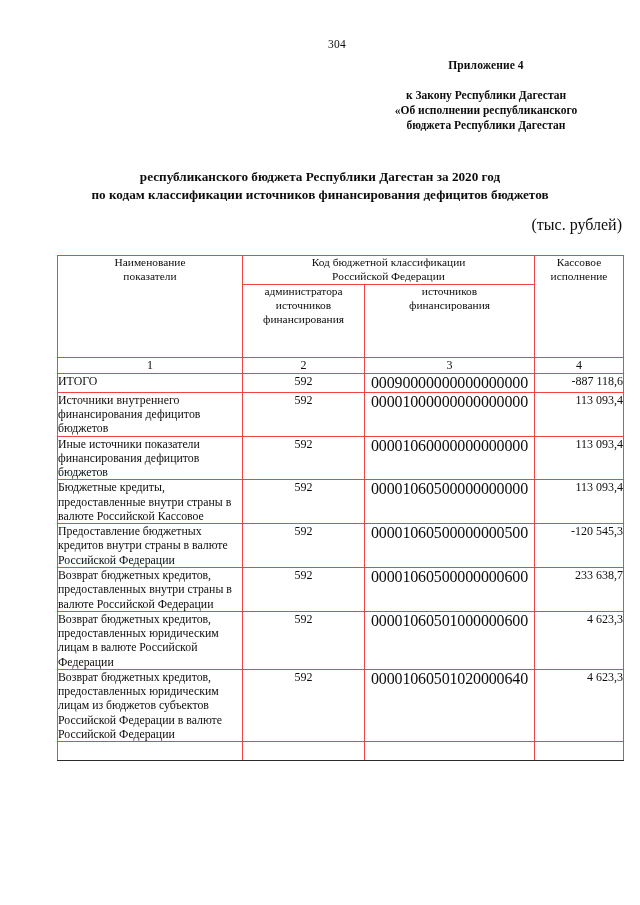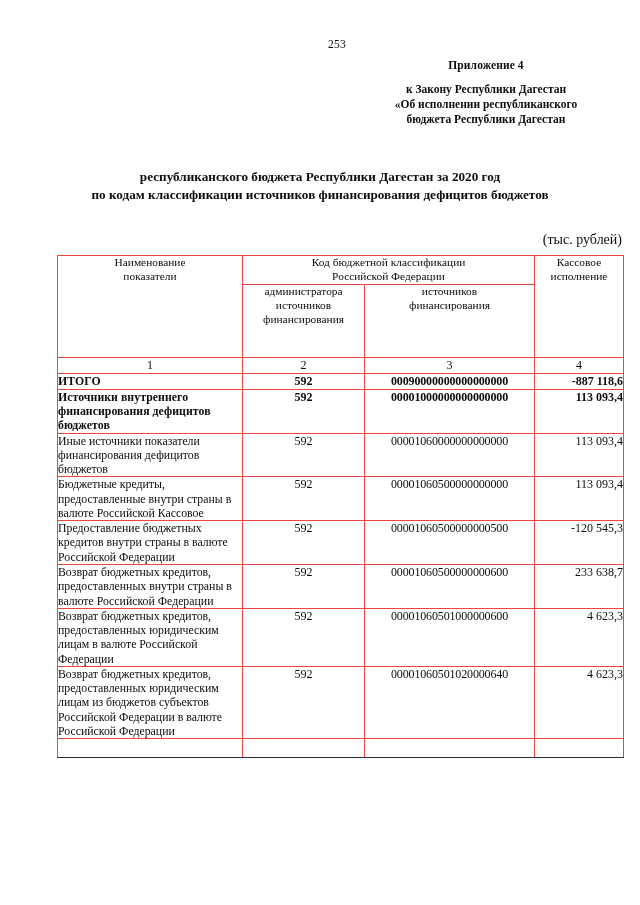--- a/index.html
+++ b/index.html
@@ -37,21 +37,21 @@
     position: absolute;
     left: 352px;
     top: 58px;
     width: 268px;
     text-align: center;
     font-weight: bold;
     font-size: 11.5px;
     line-height: 1.30;
   }
   .appendix-title {
-    margin-bottom: 9px;
+    margin-bottom: 15px;
     letter-spacing: .1px;
   }
   .appendix-line { white-space: nowrap; }
 
   
   .doc-title {
     position: absolute;
     left: 18px;
     top: 168px;
     width: 604px;
@@ -59,22 +59,22 @@
     font-weight: bold;
     font-size: 13.2px;
     line-height: 1.35;
   }
   .doc-title .t-line { white-space: nowrap; }
 
   
   .units {
     position: absolute;
     right: 18px;
-    top: 232px;
-    font-size: 14px;
+    top: 216px;
+    font-size: 16px;
   }
 
   
   .tbl-wrap {
     position: absolute;
     left: 57px;
     top: 255px;
     width: 566px;
   }
   table.doc-table {
@@ -115,58 +115,58 @@
     border-bottom: none;
   }
   td.c-admin {
     font-size: 12px;
     text-align: center;
     padding: 6px 2px 0 2px;
     border-top: none;
     border-bottom: none;
   }
   td.c-code {
-    font-size: 12px;
+    font-size: 16px;
     text-align: center;
     padding: 6px 2px 0 2px;
     letter-spacing: -0.15px;
     border-top: none;
     border-bottom: none;
   }
   td.c-cash {
     font-size: 12px;
     text-align: right;
     padding: 6px 10px 0 2px;
     border-top: none;
     border-bottom: none;
   }
   tr.row-first td { border-top: 1px solid #2b2b2b; }
   tr.row-last td  { border-bottom: 1px solid #2b2b2b; }
 
-  tr.bold td { font-weight: bold; }
+  tr.bold td { font-weight: normal; }
   tr.bold td.c-name { letter-spacing: .05px; }
 
   .spacer-row td {
     border-top: none;
     border-bottom: 1px solid #2b2b2b;
     height: 18px;
   }
 
   
   col.w1 { width: 185px; }
   col.w2 { width: 122px; }
   col.w3 { width: 170px; }
   col.w4 { width: 89px; }
 </style>
 </head>
 <body>
 
 <div class="page">
 
-  <div class="page-number">253</div>
+  <div class="page-number">304</div>
 
   <div class="appendix-block">
     <div class="appendix-title">Приложение 4</div>
     <div class="appendix-line">к Закону Республики Дагестан</div>
     <div class="appendix-line">«Об исполнении республиканского</div>
     <div class="appendix-line">бюджета Республики Дагестан</div>
   </div>
 
   <div class="doc-title">
     <div class="t-line">республиканского бюджета Республики Дагестан за 2020 год</div>

